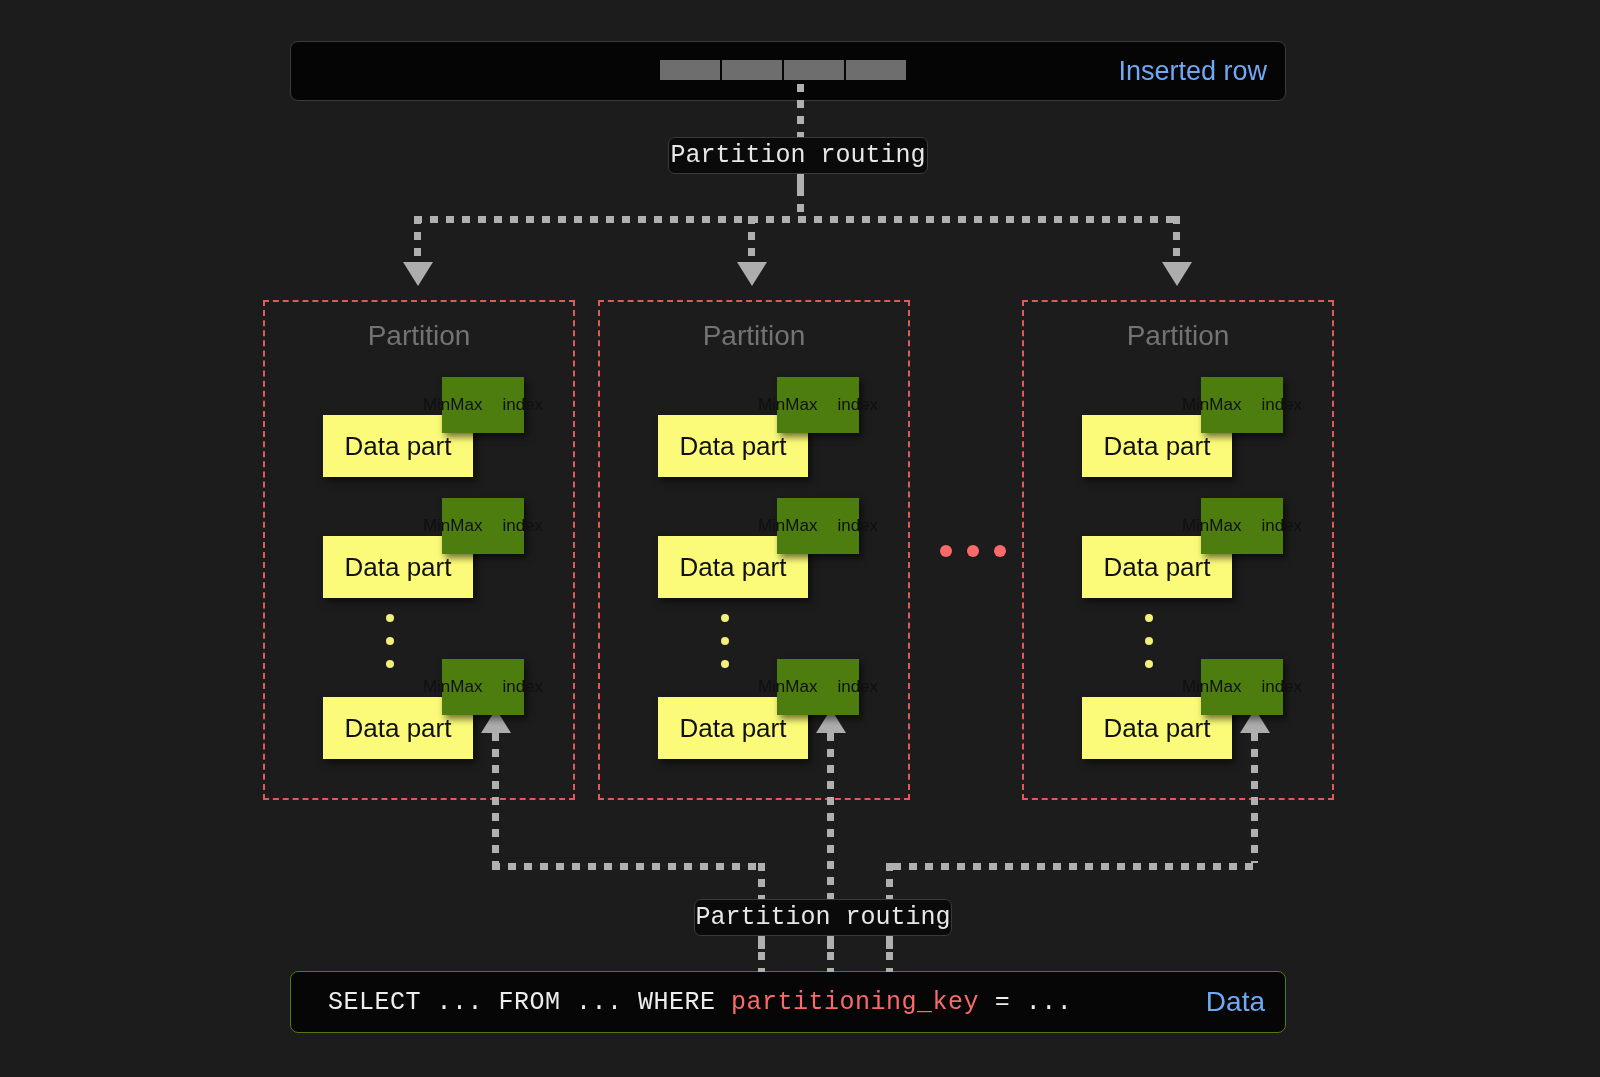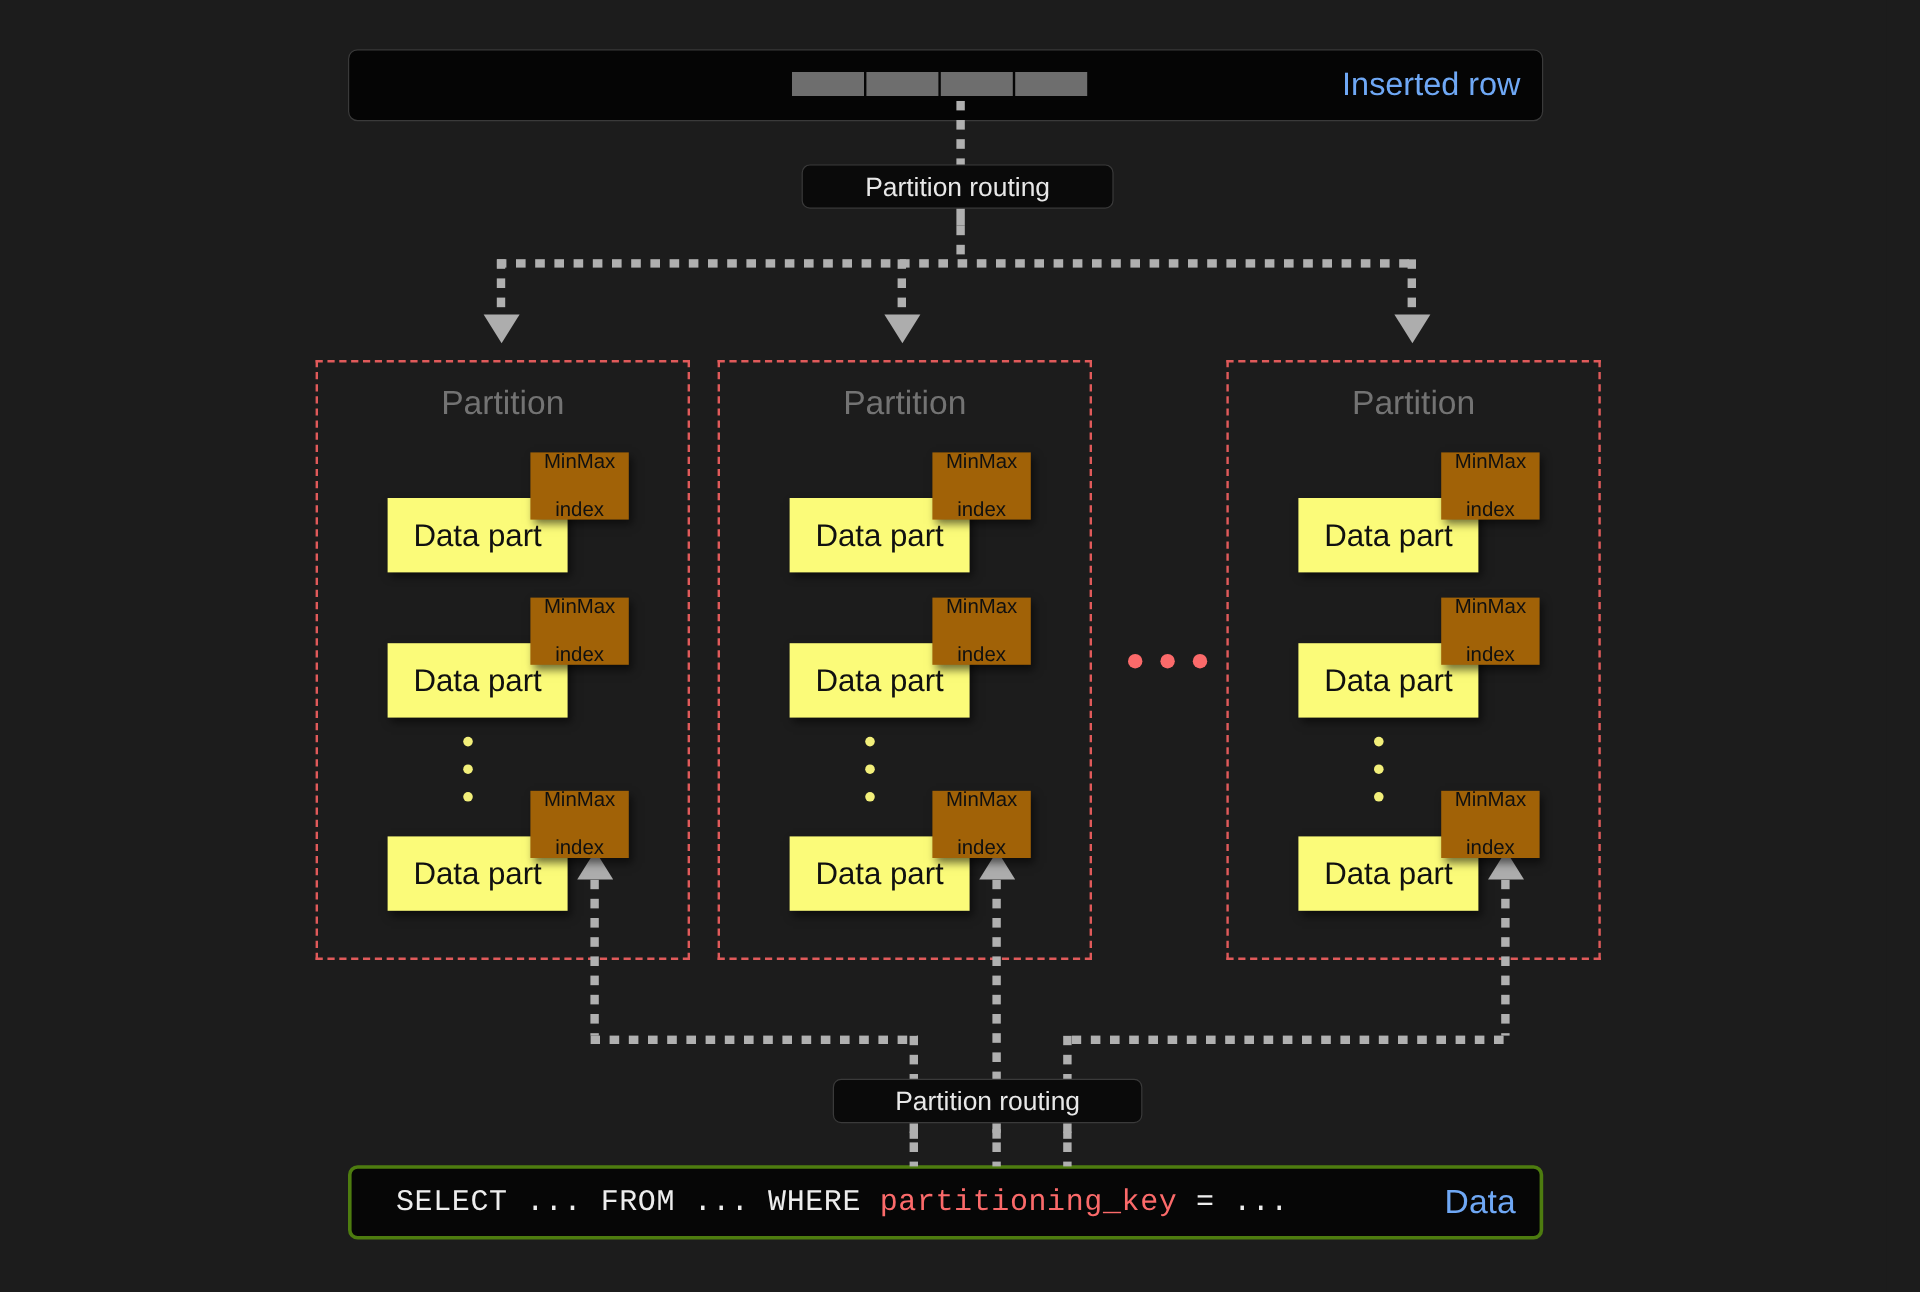--- a/index.html
+++ b/index.html
@@ -45,35 +45,36 @@
     width: 60px; height: 20px;
     background: #6e6e6e;
   }
 
   
   .chip {
     background: #0a0a0a;
     border: 1px solid #3a3a3a;
     border-radius: 7px;
     color: #e8e8e8;
-    font-size: 22px;
+    font-size: 25px;
     display: flex;
     align-items: center;
     justify-content: center;
     box-sizing: border-box;
     z-index: 6;
+    font-family: Liberation Mono, monospace;
   }
   .chip-routing { left: 668px; top: 137px; width: 260px; height: 37px; }
   .chip-pruning { left: 694px; top: 899px; width: 258px; height: 37px; }
 
   
   .querybar {
     left: 290px; top: 971px; width: 996px; height: 62px;
     background: #060606;
-    border: 3px solid #4d7c0f;
+    border: 1px solid #4d7c0f;
     border-radius: 8px;
     box-sizing: border-box;
   }
   .query-text {
     position: absolute;
     left: 37px; top: 50%; transform: translateY(-50%);
     font-family: "Liberation Mono", "DejaVu Sans Mono", monospace;
     font-size: 25px;
     color: #ededed;
     white-space: pre;
@@ -113,27 +114,27 @@
     display: flex;
     align-items: center;
     justify-content: center;
     box-shadow: 3px 4px 7px rgba(0,0,0,0.55);
     z-index: 3;
   }
   .minmax {
     position: absolute;
     left: 119px; top: 0;
     width: 82px; height: 56px;
-    background: #a16207;
+    background: #4d7c0f;
     color: #101010;
     font-size: 17px;
     line-height: 1.15;
     text-align: center;
     display: flex;
-    flex-direction: column;
+    flex-direction: row;
     align-items: center;
     justify-content: center;
     box-shadow: 3px 4px 7px rgba(0,0,0,0.55);
     z-index: 4;
     gap: 20px;
   }
 
   
   .vdots { position: absolute; width: 10px; }
   .vdots i {

